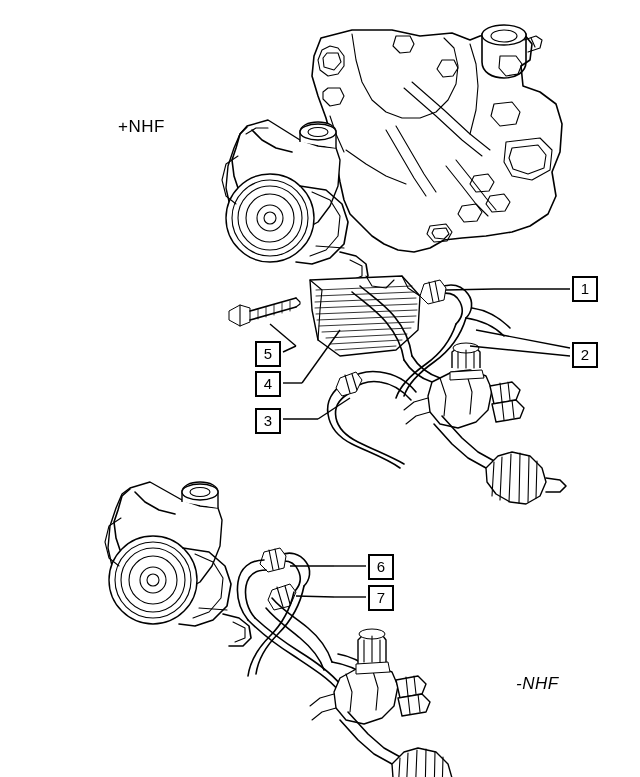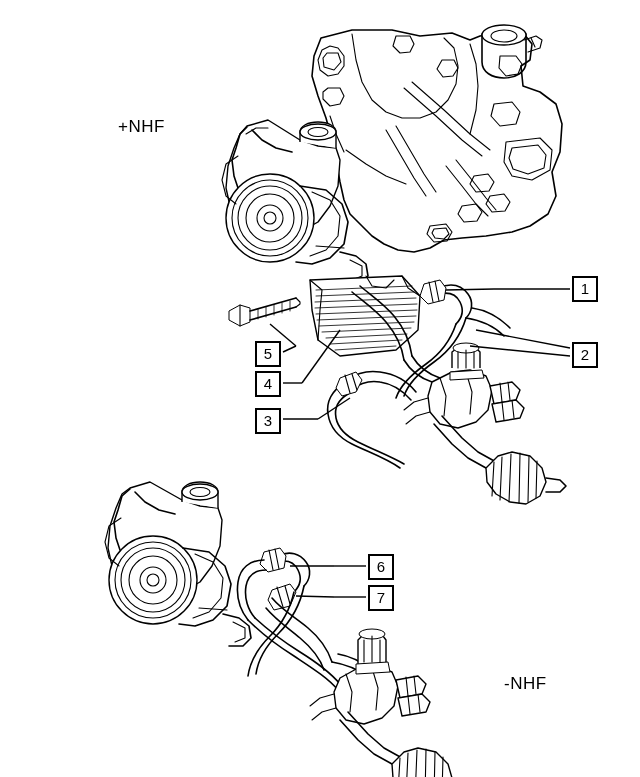--- a/index.html
+++ b/index.html
@@ -346,15 +346,15 @@
 
   <div class="callout-box" style="left:572px; top:276px;">1</div>
   <div class="callout-box" style="left:572px; top:342px;">2</div>
   <div class="callout-box" style="left:255px; top:408px;">3</div>
   <div class="callout-box" style="left:255px; top:371px;">4</div>
   <div class="callout-box" style="left:255px; top:341px;">5</div>
   <div class="callout-box" style="left:368px; top:554px;">6</div>
   <div class="callout-box" style="left:368px; top:585px;">7</div>
 
   <div class="variant-label" style="left:118px; top:117px;text-align:right;">+NHF</div>
-  <div class="variant-label" style="left:504px; top:674px;">-NHF</div>
+  <div class="variant-label" style="left:516px; top:674px;font-style:italic;">-NHF</div>
 
 </div>
 
 </body></html>

